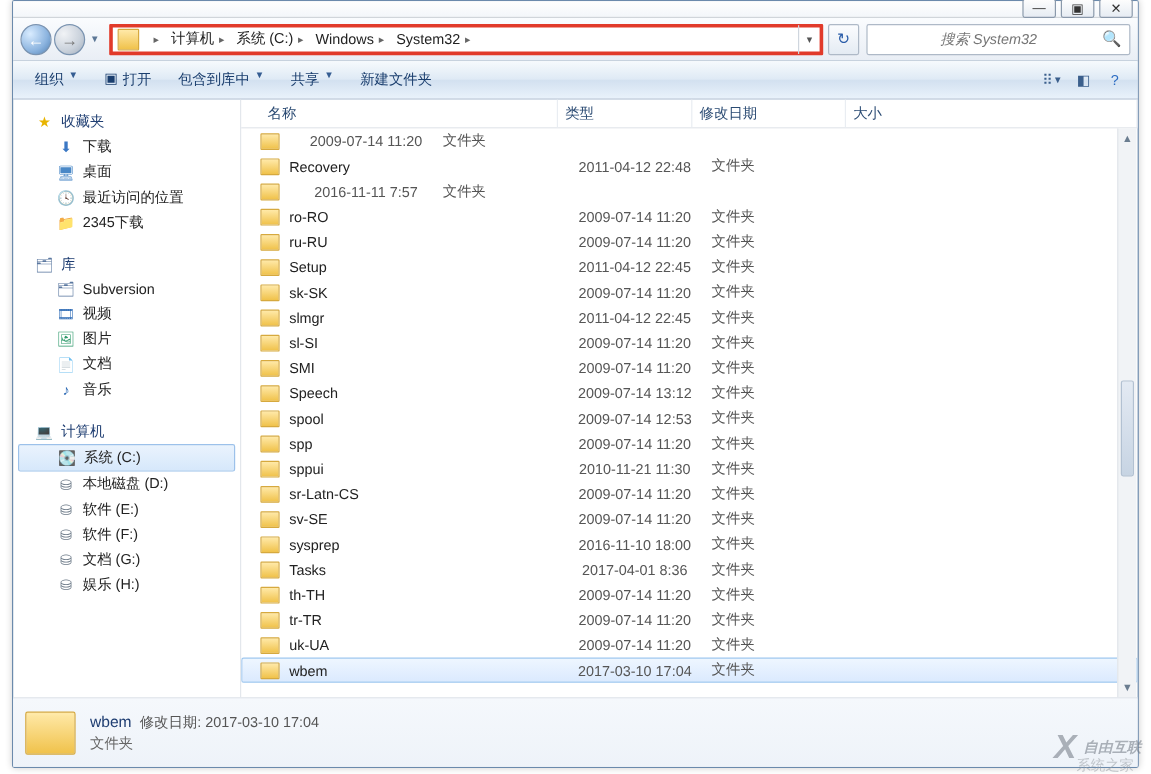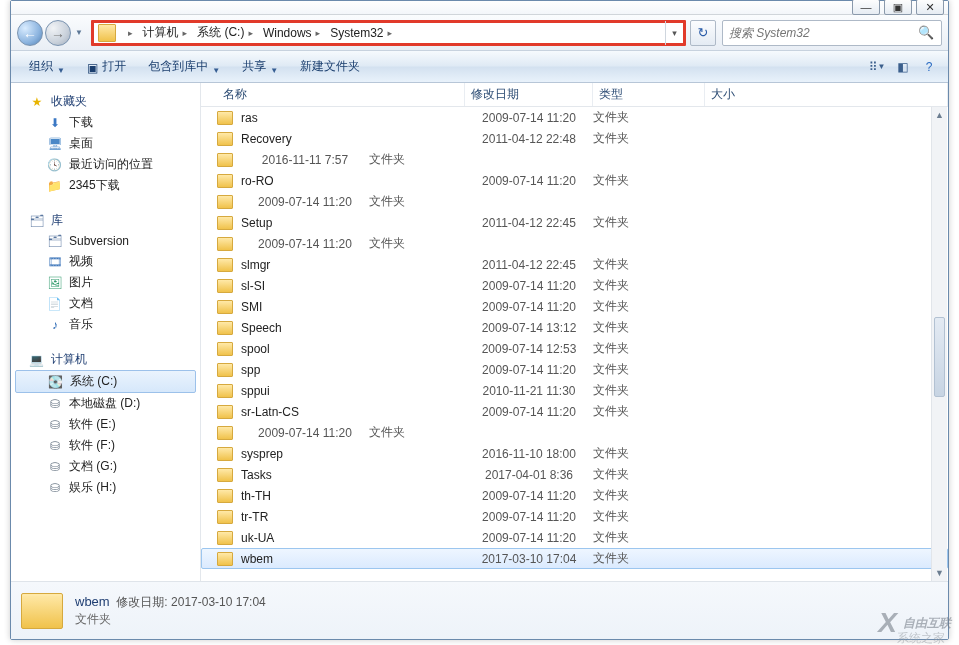--- a/index.html
+++ b/index.html
@@ -17,24 +17,24 @@
 .nav-drop { width:12px; height:26px; display:flex; align-items:center; justify-content:center; color:#5c7796; font-size:8px; margin-right:6px;}
 
 .address-wrap { flex:1; height:26px; border:3px solid #e13a2a; border-radius:1px; display:flex; align-items:center; background:#fff; margin-right:4px;}
 .addr-icon { width:18px; height:18px; margin:0 4px; background:linear-gradient(#ffe9a8,#f0c24b); border:1px solid #d6a93e; border-radius:1px;}
 .crumb { display:flex; align-items:center; height:100%; padding:0 6px 0 4px; color:#222; cursor:default;}
 .crumb .arr { margin-left:4px; color:#666; font-size:9px;}
 .addr-drop { width:18px; height:24px; border-left:1px solid #cfd6de; display:flex; align-items:center; justify-content:center; color:#555; font-size:9px;}
 .refresh { width:26px; height:26px; border:1px solid #aeb9c7; background:linear-gradient(#fbfcfe,#e4ebf3); display:flex; align-items:center; justify-content:center; margin-right:6px; border-radius:2px; color:#2a5ca8; font-size:13px;}
 .searchbox { width:220px; height:26px; border:1px solid #aeb9c7; background:#fff; border-radius:2px; display:flex; align-items:center; padding:0 6px; color:#8a8f96;}
 .searchbox .mag { margin-left:auto; color:#3a6fb7; font-size:13px;}
-.searchbox input { border:none; outline:none; flex:1; font-style:italic; color:#14532d;}
+.searchbox input { border:none; outline:none; flex:1; font-style:italic; color:#14532d;text-align:center;}
 
 .toolbar { height:32px; background:linear-gradient(#f6fafd,#dfeaf5 48%,#d3e1f0 52%,#e9f2fb); border-bottom:1px solid #b7c6d7; display:flex; align-items:center; padding:0 8px; gap:2px;}
-.tool-item { padding:4px 10px; color:#1a3e6e; display:flex; align-items:flex-end; gap:4px; border-radius:2px; cursor:default;}
+.tool-item { padding:4px 10px; color:#1a3e6e; display:flex; align-items:flex-start; gap:4px; border-radius:2px; cursor:default;}
 .tool-item .dd { font-size:8px; color:#355d92;}
 .tool-spacer { flex:1; }
 .view-ico { width:22px; height:20px; border:1px solid transparent; display:flex; align-items:center; justify-content:center; color:#3b5f8c; border-radius:2px; margin-left:2px;}
 
 .body { position:absolute; top:82px; bottom:58px; left:0; right:0; display:flex; }
 .sidebar { width:190px; border-right:1px solid #e3e7ec; overflow:hidden; padding:8px 0 0 0;}
 .stitle { display:flex; align-items:center; gap:6px; padding:2px 4px 2px 18px; color:#1f3e72;}
 .stitle.fav { color:#1f3e72;}
 .sitem { display:flex; align-items:center; gap:6px; padding:2px 4px 2px 36px; color:#222; }
 .sitem.sel { background:linear-gradient(#eaf3fd,#d6e8fb); border:1px solid #9cc1ea; border-radius:2px; margin:0 4px; padding-left:32px;}
@@ -225,28 +225,27 @@
         <div class="sitem">
             <span class="ic ic-drv">⛁</span>
             <span>娱乐 (H:)</span>
           </div>
       </div>
     </div>
 
     <div class="filepane">
       <div class="cols">
         <div class="col c1">名称</div>
+        <div class="col c3">类型</div>
         <div class="col c2">修改日期</div>
-        <div class="col c3">类型</div>
         <div class="col c4">大小</div>
       </div>
       <div class="rows" id="rows">
           <div class="row">
             <span class="fi"></span>
-            <span class="nm">ras</span>
             <span class="dt">2009-07-14 11:20</span>
             <span class="tp">文件夹</span>
           </div>
           <div class="row">
             <span class="fi"></span>
             <span class="nm">Recovery</span>
             <span class="dt">2011-04-12 22:48</span>
             <span class="tp">文件夹</span>
           </div>
           <div class="row">
@@ -255,31 +254,33 @@
             <span class="tp">文件夹</span>
           </div>
           <div class="row">
             <span class="fi"></span>
             <span class="nm">ro-RO</span>
             <span class="dt">2009-07-14 11:20</span>
             <span class="tp">文件夹</span>
           </div>
           <div class="row">
             <span class="fi"></span>
+            <span class="nm">ru-RU</span>
             <span class="dt">2009-07-14 11:20</span>
             <span class="tp">文件夹</span>
           </div>
           <div class="row">
             <span class="fi"></span>
             <span class="nm">Setup</span>
             <span class="dt">2011-04-12 22:45</span>
             <span class="tp">文件夹</span>
           </div>
           <div class="row">
             <span class="fi"></span>
+            <span class="nm">sk-SK</span>
             <span class="dt">2009-07-14 11:20</span>
             <span class="tp">文件夹</span>
           </div>
           <div class="row">
             <span class="fi"></span>
             <span class="nm">slmgr</span>
             <span class="dt">2011-04-12 22:45</span>
             <span class="tp">文件夹</span>
           </div>
           <div class="row">
@@ -319,20 +320,21 @@
             <span class="tp">文件夹</span>
           </div>
           <div class="row">
             <span class="fi"></span>
             <span class="nm">sr-Latn-CS</span>
             <span class="dt">2009-07-14 11:20</span>
             <span class="tp">文件夹</span>
           </div>
           <div class="row">
             <span class="fi"></span>
+            <span class="nm">sv-SE</span>
             <span class="dt">2009-07-14 11:20</span>
             <span class="tp">文件夹</span>
           </div>
           <div class="row">
             <span class="fi"></span>
             <span class="nm">sysprep</span>
             <span class="dt">2016-11-10 18:00</span>
             <span class="tp">文件夹</span>
           </div>
           <div class="row">

